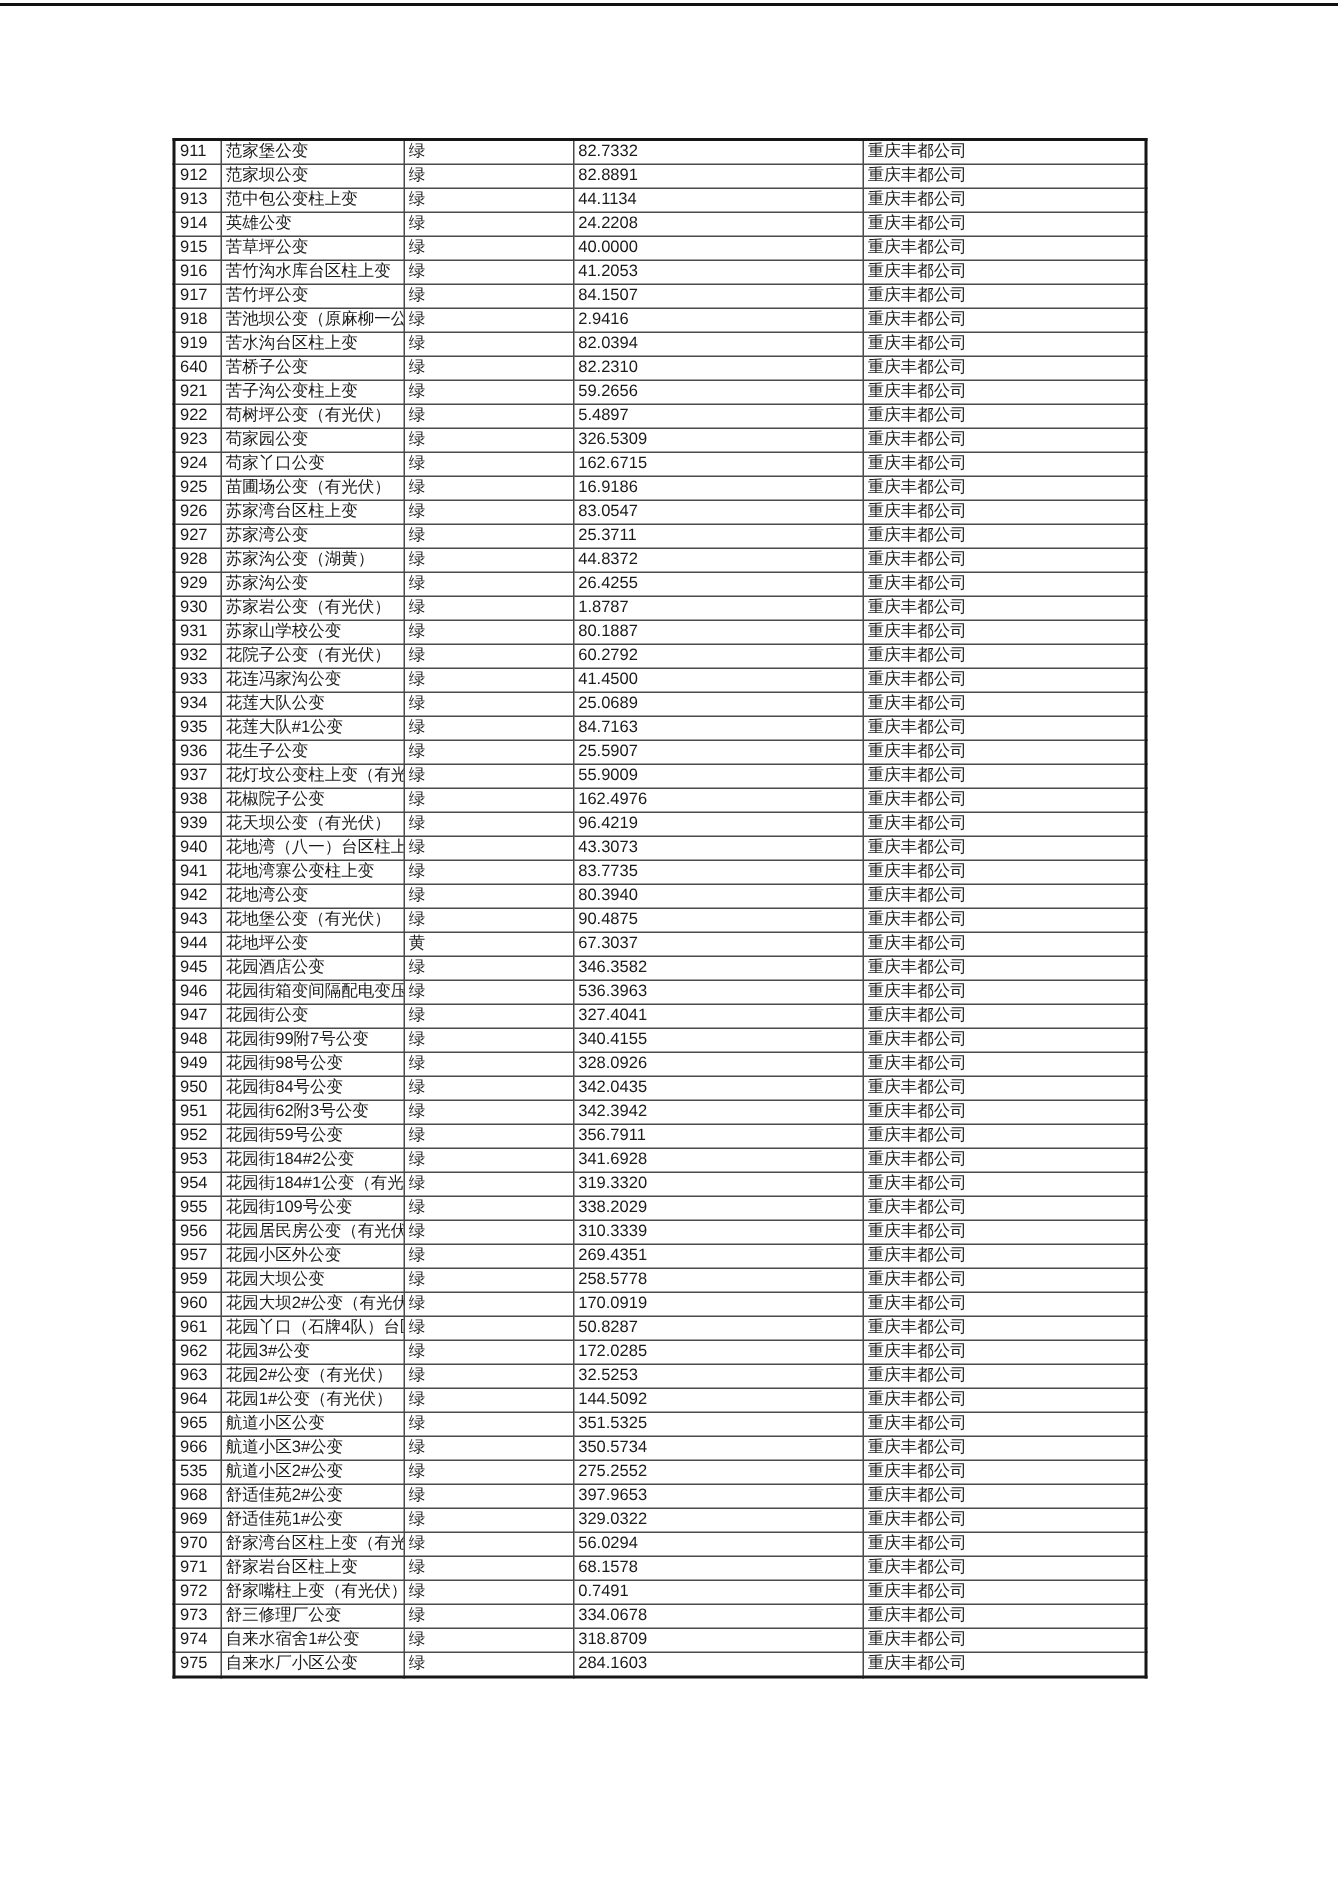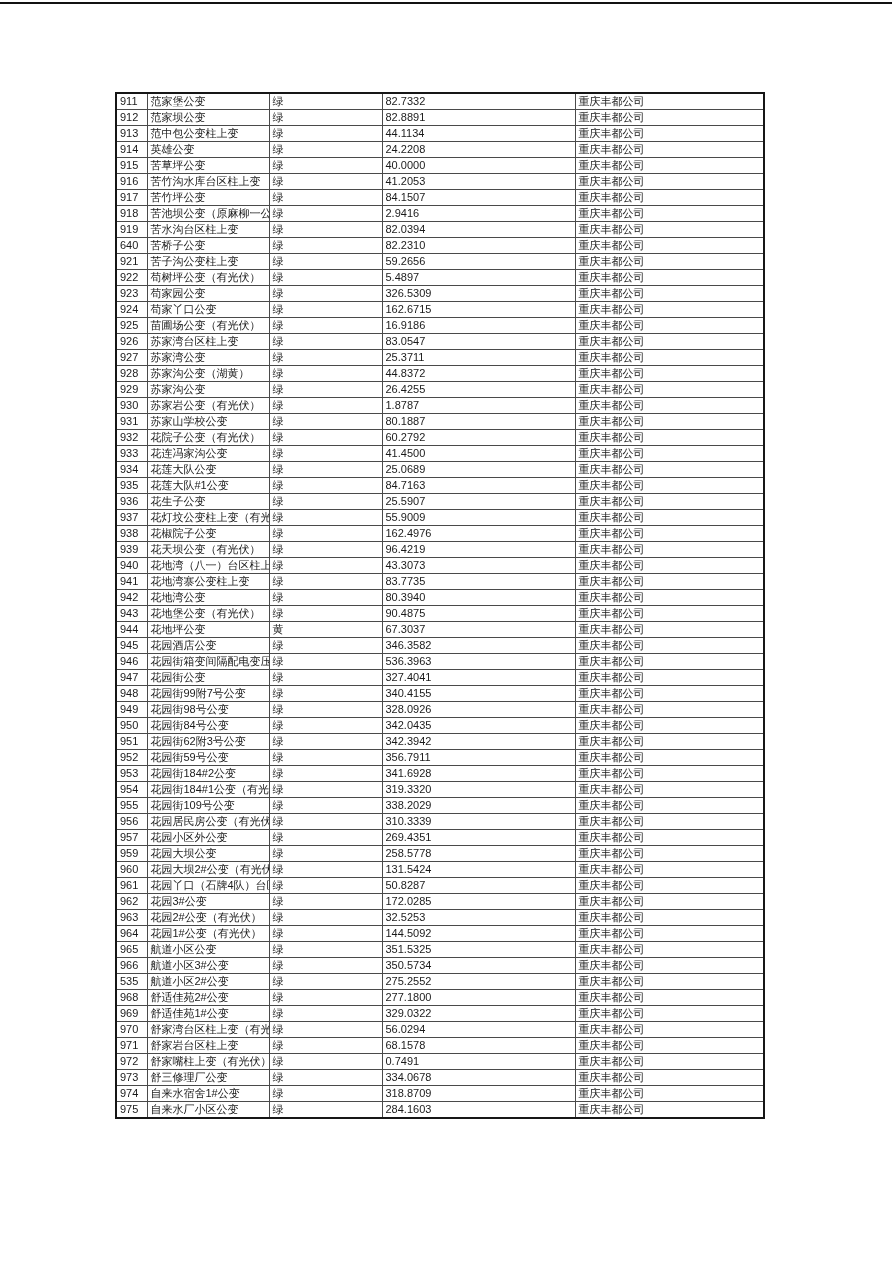--- a/index.html
+++ b/index.html
@@ -382,21 +382,21 @@
           <td class="col-no">959</td>
           <td class="col-name">花园大坝公变</td>
           <td class="col-status">绿</td>
           <td class="col-value">258.5778</td>
           <td class="col-company">重庆丰都公司</td>
         </tr>
         <tr>
           <td class="col-no">960</td>
           <td class="col-name">花园大坝2#公变（有光伏）</td>
           <td class="col-status">绿</td>
-          <td class="col-value">131.5424</td>
+          <td class="col-value">170.0919</td>
           <td class="col-company">重庆丰都公司</td>
         </tr>
         <tr>
           <td class="col-no">961</td>
           <td class="col-name">花园丫口（石牌4队）台区柱上变</td>
           <td class="col-status">绿</td>
           <td class="col-value">50.8287</td>
           <td class="col-company">重庆丰都公司</td>
         </tr>
         <tr>
@@ -438,21 +438,21 @@
           <td class="col-no">535</td>
           <td class="col-name">航道小区2#公变</td>
           <td class="col-status">绿</td>
           <td class="col-value">275.2552</td>
           <td class="col-company">重庆丰都公司</td>
         </tr>
         <tr>
           <td class="col-no">968</td>
           <td class="col-name">舒适佳苑2#公变</td>
           <td class="col-status">绿</td>
-          <td class="col-value">277.1800</td>
+          <td class="col-value">397.9653</td>
           <td class="col-company">重庆丰都公司</td>
         </tr>
         <tr>
           <td class="col-no">969</td>
           <td class="col-name">舒适佳苑1#公变</td>
           <td class="col-status">绿</td>
           <td class="col-value">329.0322</td>
           <td class="col-company">重庆丰都公司</td>
         </tr>
         <tr>

